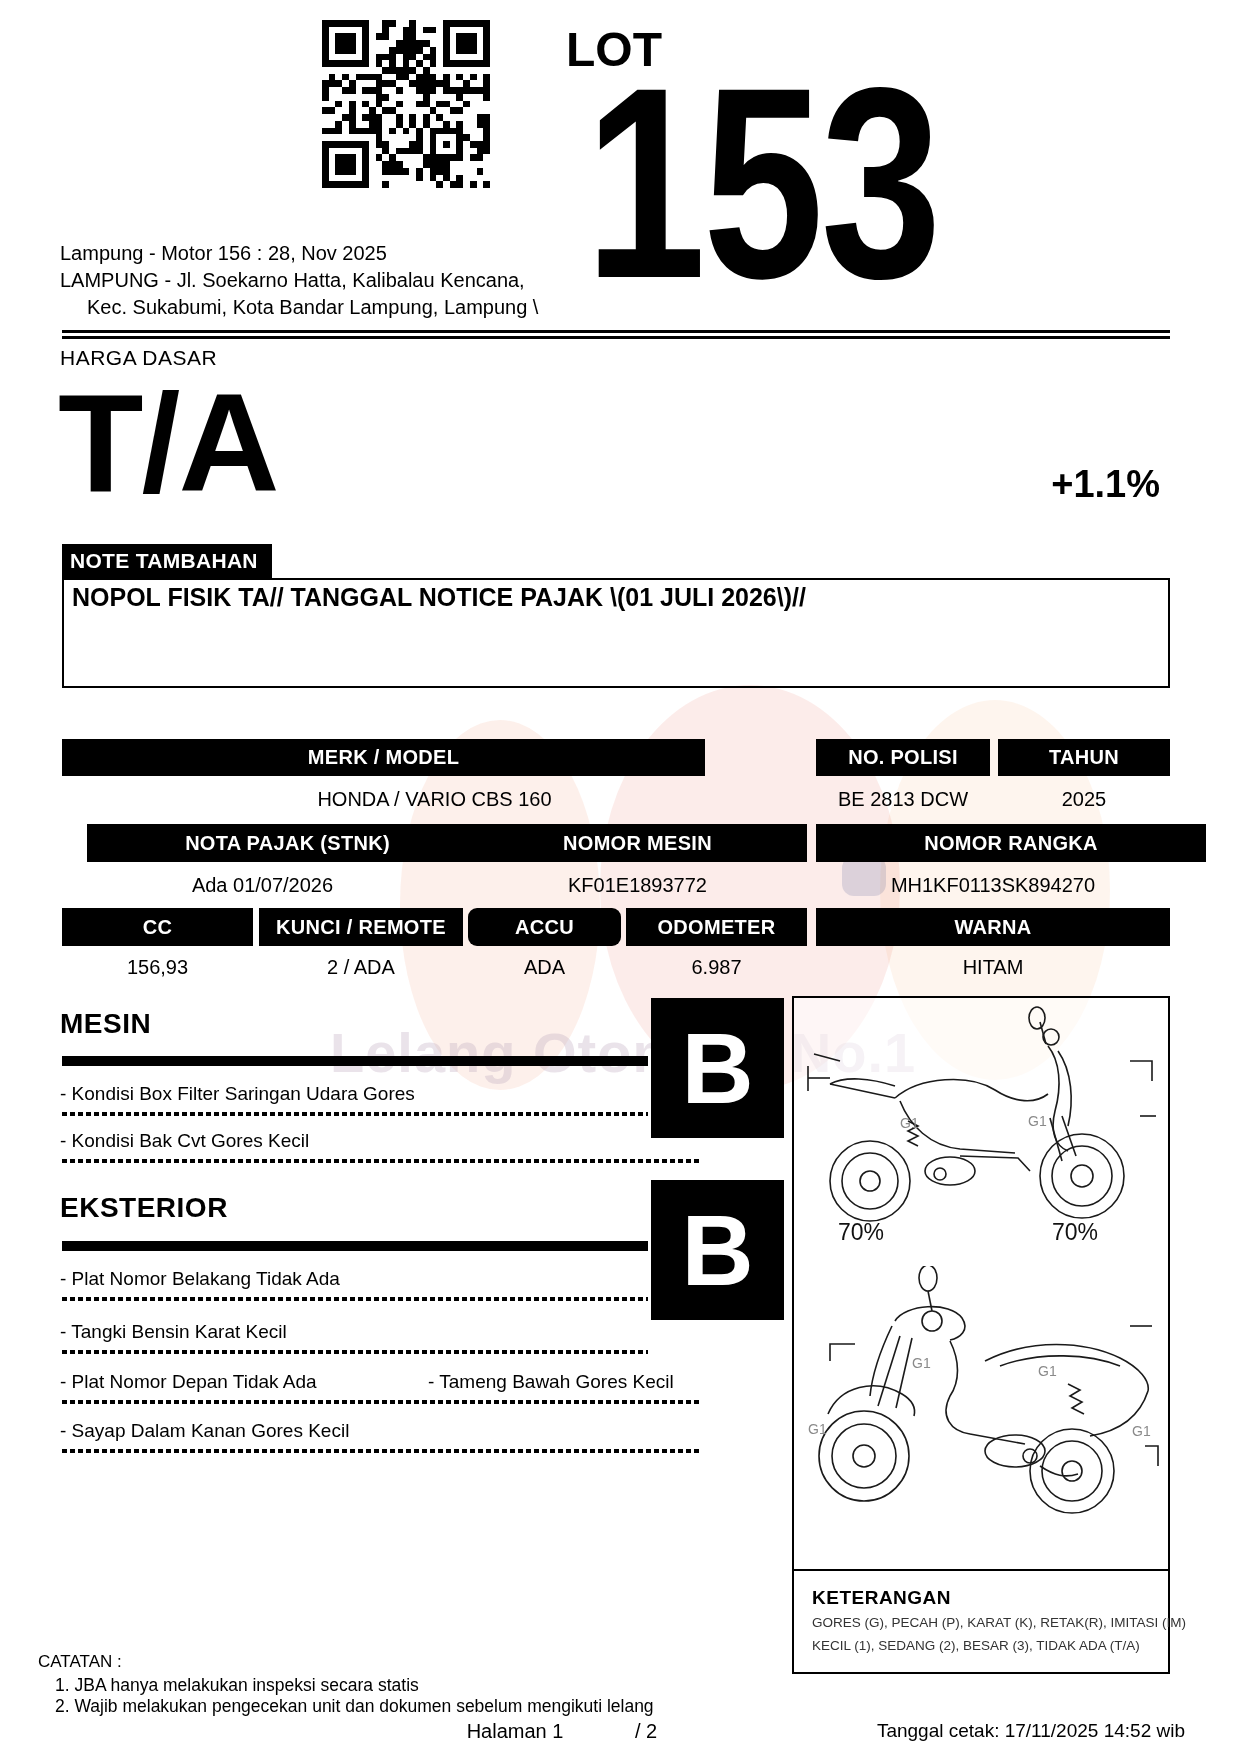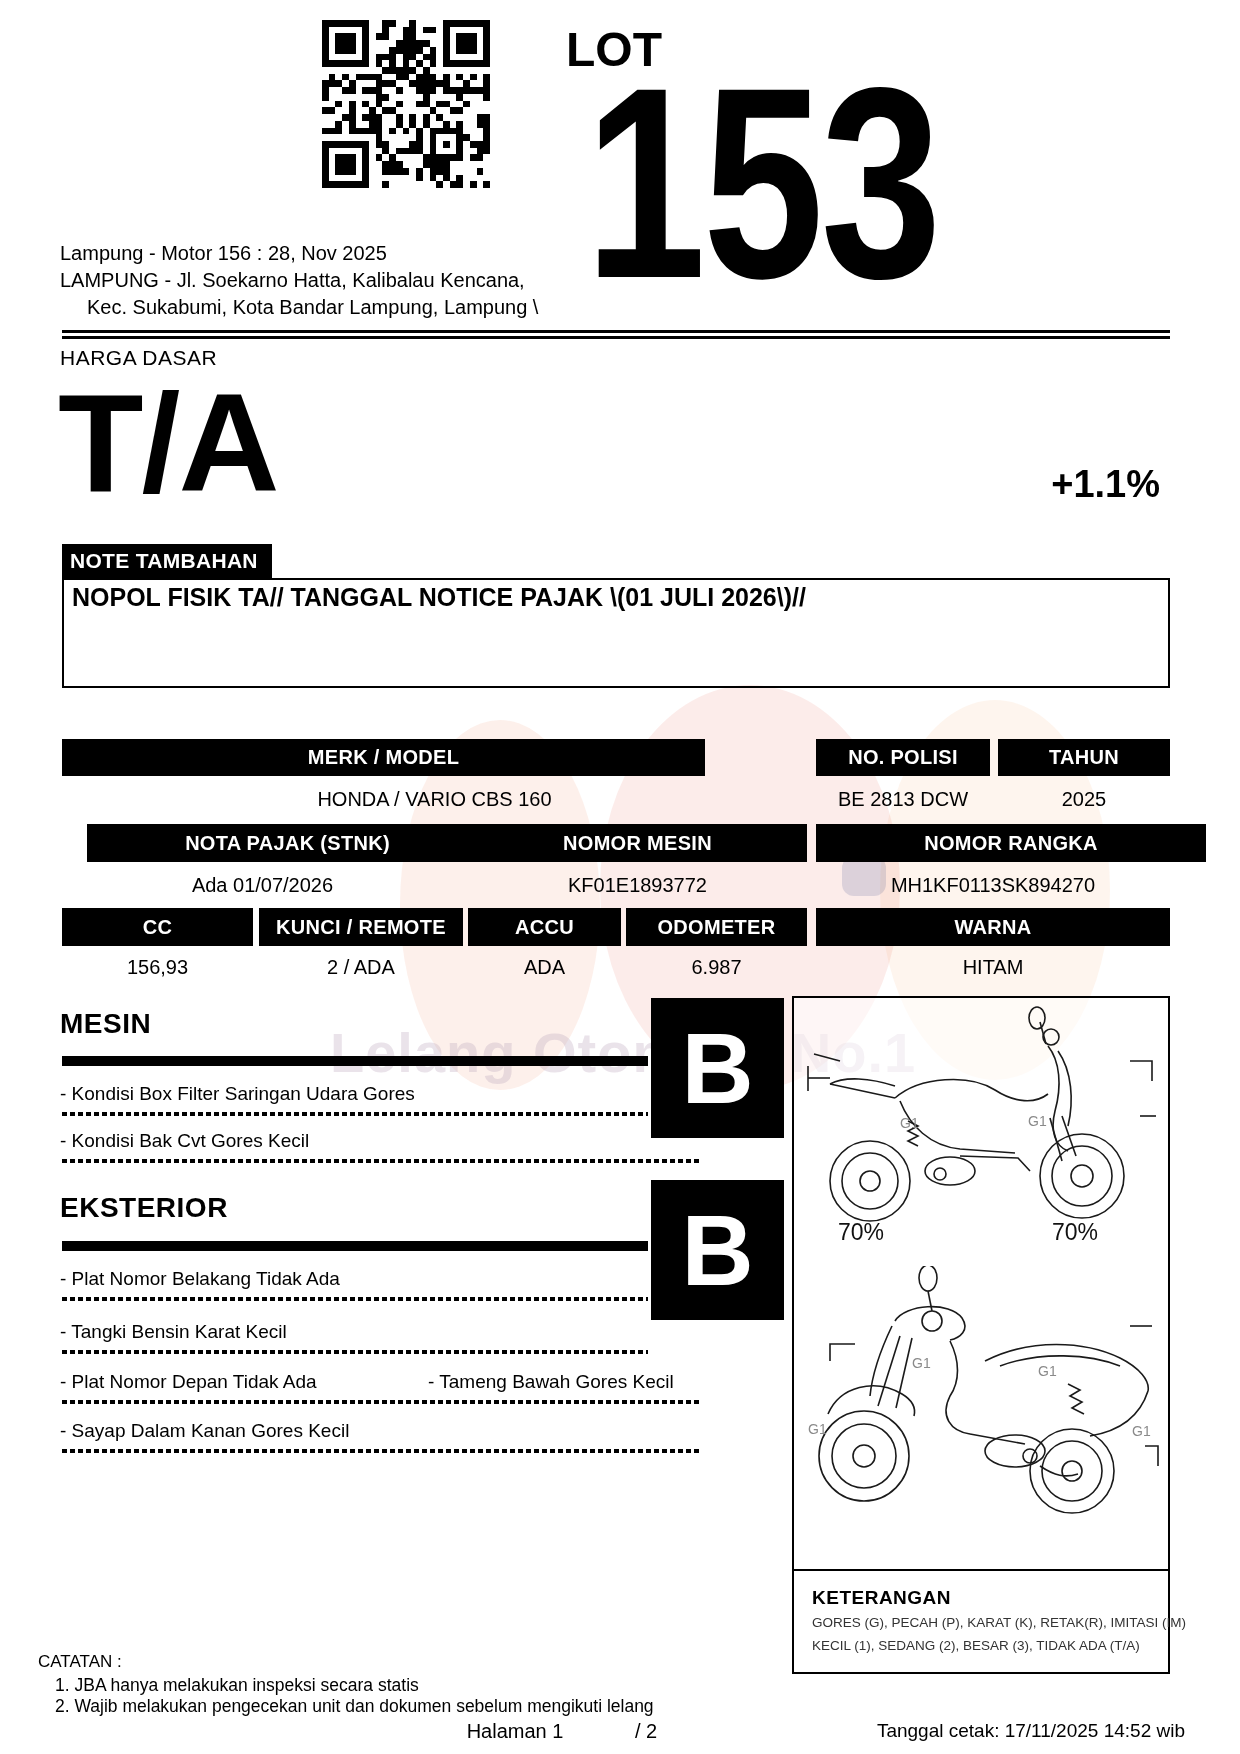--- a/index.html
+++ b/index.html
@@ -278,21 +278,21 @@
 
   <div class="hcell" style="left:62px;top:824px;width:401px;height:38px;margin-left:25px;">NOTA PAJAK (STNK)</div>
   <div class="hcell" style="left:468px;top:824px;width:339px;height:38px;">NOMOR MESIN</div>
   <div class="hcell" style="left:816px;top:824px;width:390px;height:38px;">NOMOR RANGKA</div>
   <div class="vcell" style="left:62px;top:874px;width:401px;">Ada 01/07/2026</div>
   <div class="vcell" style="left:468px;top:874px;width:339px;">KF01E1893772</div>
   <div class="vcell" style="left:816px;top:874px;width:354px;">MH1KF0113SK894270</div>
 
   <div class="hcell" style="left:62px;top:908px;width:191px;height:38px;">CC</div>
   <div class="hcell" style="left:259px;top:908px;width:204px;height:38px;">KUNCI / REMOTE</div>
-  <div class="hcell" style="left:468px;top:908px;width:153px;height:38px;">ACCU</div>
+  <div class="hcell" style="left:468px;top:908px;width:153px;height:38px;border-radius:9px;">ACCU</div>
   <div class="hcell" style="left:626px;top:908px;width:181px;height:38px;">ODOMETER</div>
   <div class="hcell" style="left:816px;top:908px;width:354px;height:38px;">WARNA</div>
   <div class="vcell" style="left:62px;top:956px;width:191px;">156,93</div>
   <div class="vcell" style="left:259px;top:956px;width:204px;">2 / ADA</div>
   <div class="vcell" style="left:468px;top:956px;width:153px;">ADA</div>
   <div class="vcell" style="left:626px;top:956px;width:181px;">6.987</div>
   <div class="vcell" style="left:816px;top:956px;width:354px;">HITAM</div>
 
   <div class="secTitle" style="left:60px;top:1008px;">MESIN</div>
   <div class="thickline" style="left:62px;top:1056px;width:586px;"></div>

